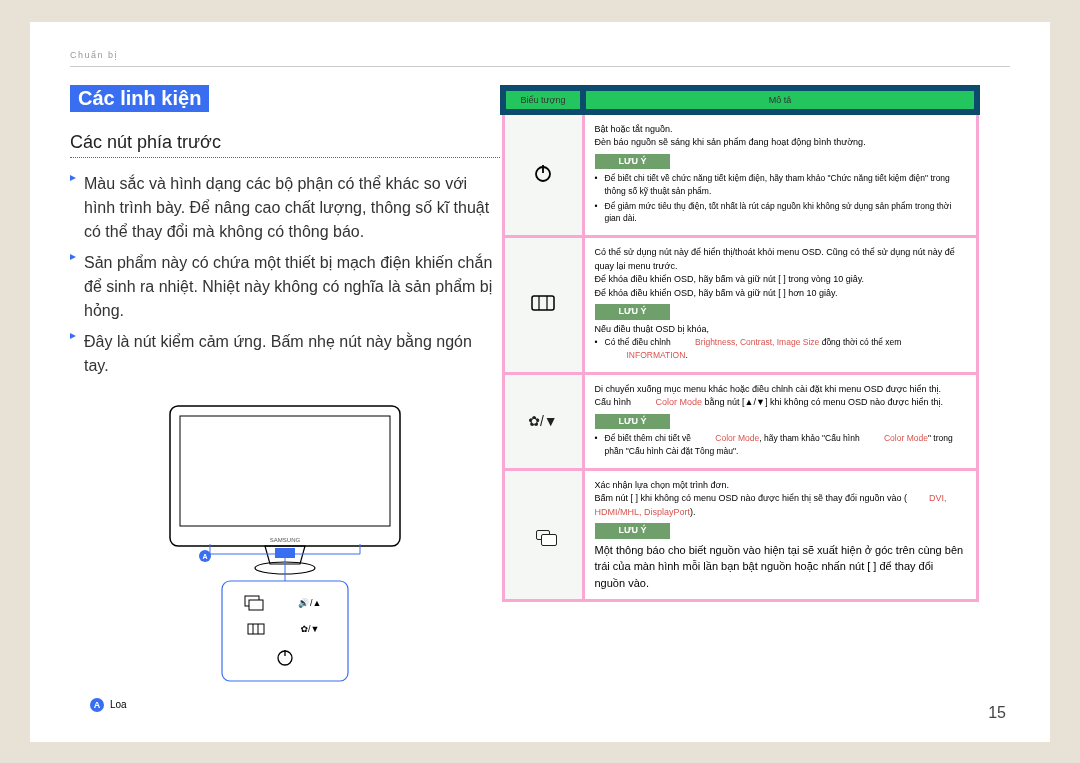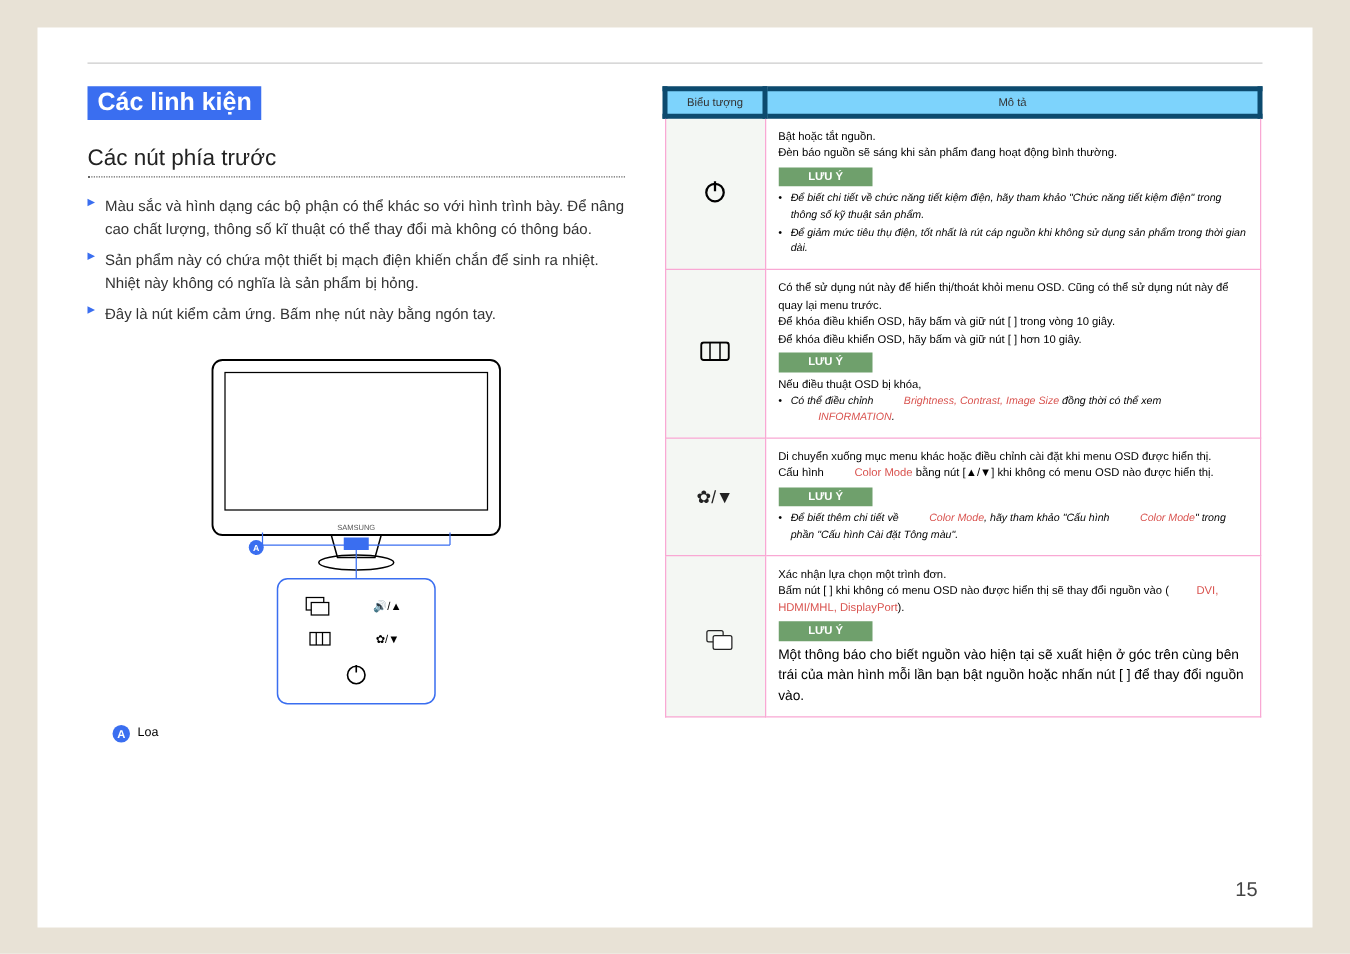--- a/index.html
+++ b/index.html
@@ -25,42 +25,41 @@
     letter-spacing: 1.5px;
     margin-bottom: 6px;
   }
   .hr-top {
     border: none;
     border-top: 1px solid #ccc;
     margin-bottom: 18px;
   }
   .cols {
     display: flex;
-    gap: 30px;
   }
   .left { width: 430px; }
   .right { width: 480px; }
   .h1 {
     display: inline-block;
     background: #3a6ef0;
     color: #fff;
     font-weight: bold;
     font-size: 20px;
     padding: 2px 8px;
     margin-bottom: 20px;
   }
   .h2 {
     font-size: 18px;
     font-weight: normal;
     color: #222;
     border-bottom: 1.5px dotted #666;
     padding-bottom: 4px;
     margin-bottom: 14px;
   }
-  .bullets { list-style: none; font-size: 12px; line-height: 1.5; color: #333; }
+  .bullets { list-style: none; font-size: 16px; line-height: 1.5; color: #333; }
   .bullets li { position: relative; padding-left: 14px; margin-bottom: 7px; }
   .bullets li:before {
     content: "";
     position: absolute;
     left: 0; top: 3px;
     width: 0; height: 0;
     border-top: 3px solid transparent;
     border-bottom: 3px solid transparent;
     border-left: 6px solid #3a6ef0;
   }
@@ -69,52 +68,52 @@
   .monitor-svg { display: block; margin: 0 auto; }
   .legend { margin-top: 12px; font-size: 10px; display: flex; align-items: center; gap: 6px; }
   .legend-badge {
     width: 14px; height: 14px; border-radius: 50%; background: #3a6ef0;
     color: #fff; font-size: 9px; display: flex; align-items: center; justify-content: center;
     font-weight: bold;
   }
   
   .icon-table { width: 100%; border-collapse: collapse; }
   .icon-table thead th {
-    background: #7dd3fc;
+    background: #22c55e;
     color: #333;
     font-size: 9px;
     font-weight: normal;
     padding: 4px 6px;
     text-align: center;
-    border: 4px solid #0c4a6e;
+    border: 6px solid #0c4a6e;
   }
   .icon-table thead th:first-child { width: 80px; }
   .icon-table tbody td {
-    border: 1px solid #f9a8d4;
+    border: 3px solid #f9a8d4;
     padding: 8px 10px;
     font-size: 9px;
     line-height: 1.5;
     vertical-align: top;
   }
   .icon-cell {
     background: #f4f7f3;
     text-align: center;
     vertical-align: middle !important;
   }
   .icon-glyph { font-size: 20px; color: #222; }
   .note-label {
     background: #6fa06c;
     color: #fff;
     font-size: 9px;
     font-weight: bold;
     display: inline-block;
     padding: 1px 24px;
     margin: 4px 0 3px 0;
   }
-  .sub-bullets { list-style: none; margin-left: 0; font-style: italic; }
+  .sub-bullets { list-style: none; margin-left: 0; }
   .sub-bullets li { position: relative; padding-left: 10px; margin-bottom: 2px; font-size: 8.5px; }
   .sub-bullets li:before { content: "•"; position: absolute; left: 0; top: 0; }
   .hl-red { color: #d9534f; margin-left: 22px; }
   .page-num {
     position: absolute;
     bottom: 20px; right: 44px;
     font-size: 16px; color: #444;
   }
   .source-glyph {
     display:inline-block; border:1.2px solid #222; border-radius:2px;
@@ -123,20 +122,21 @@
   .source-glyph:after{
     content:""; position:absolute; border:1.2px solid #222; border-radius:2px;
     width:14px; height:10px; left:4px; top:3px; background:#fff;
   }
 </style>
 </head>
 <body>
 
 <div class="page">
 
+  <div class="breadcrumb">Chuẩn bị</div>
   <hr class="hr-top">
 
   <div class="cols">
 
     <div class="left">
       <div class="h1">Các linh kiện</div>
       <div class="h2">Các nút phía trước</div>
 
       <ul class="bullets">
         <li>Màu sắc và hình dạng các bộ phận có thể khác so với hình trình bày. Để nâng cao chất lượng, thông số kĩ thuật có thể thay đổi mà không có thông báo.</li>

